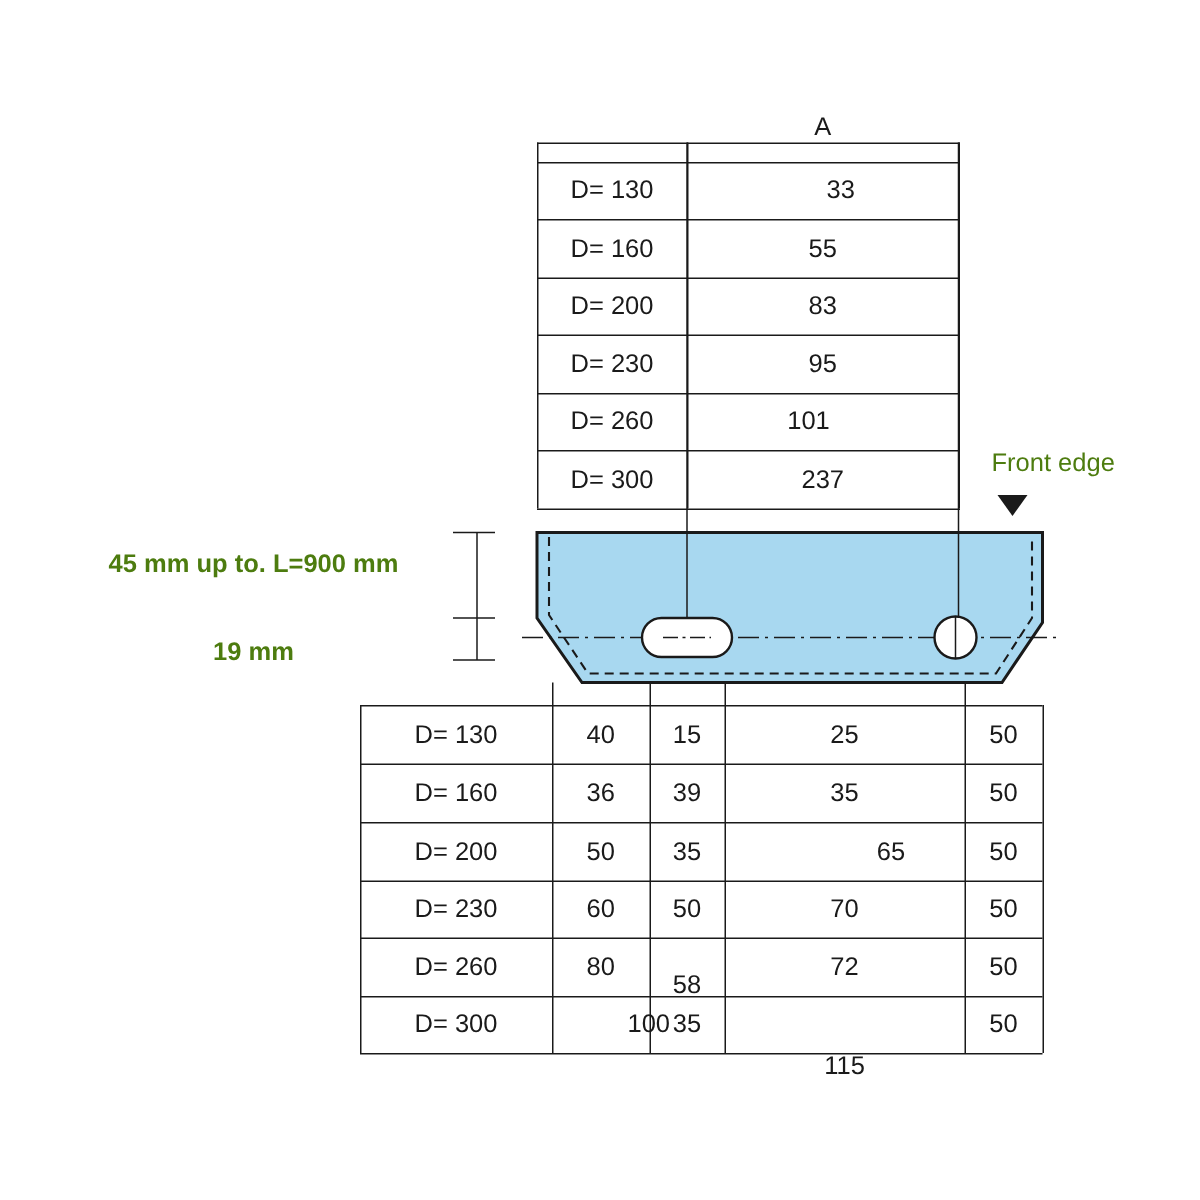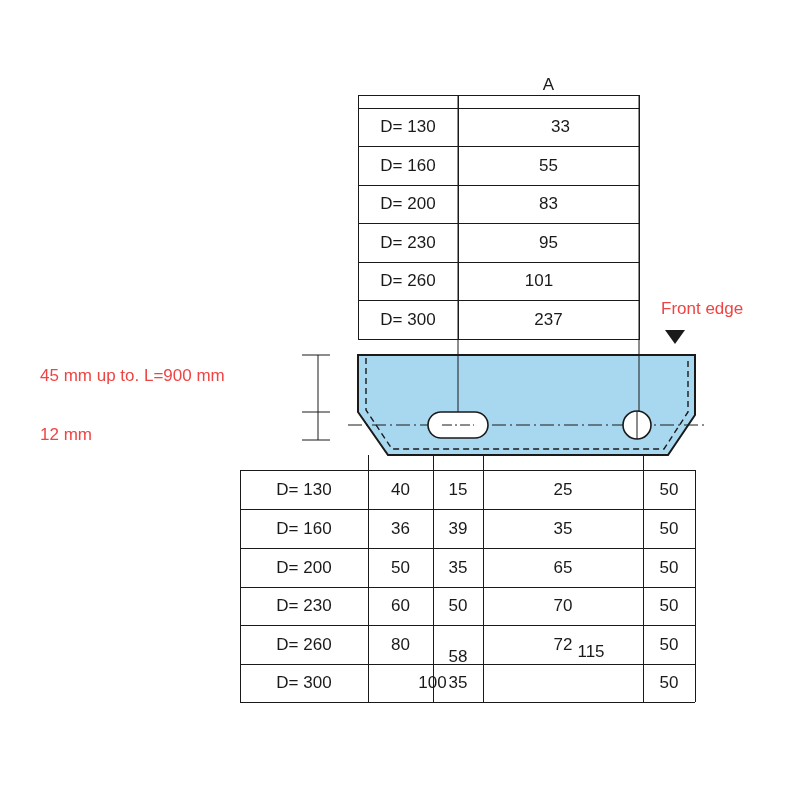--- a/index.html
+++ b/index.html
@@ -36,24 +36,25 @@
     position: absolute;
     background: #1a1a1a;
     width: 1px;
   }
 
   
   .label {
     position: absolute;
     font-size: 17px;
     white-space: nowrap;
-    color: #ef4444;
+    color: #4d7c0f;
   }
   .label-left {
-    text-align: left;
+    text-align: center;
+    font-weight: bold;
   }
 
   
   svg.overlay {
     position: absolute;
     left: 0;
     top: 0;
     width: 800px;
     height: 800px;
     overflow: visible;
@@ -94,21 +95,21 @@
     <div class="cell-text" style="left:458px; top:223px; width:181px; height:39px;">95</div>
 
     <div class="cell-text" style="left:358px; top:262px; width:100px; height:38px;">D= 260</div>
     <div class="cell-text" style="left:458px; top:262px; width:162px; height:38px;">101</div>
 
     <div class="cell-text" style="left:358px; top:300px; width:100px; height:39px;">D= 300</div>
     <div class="cell-text" style="left:458px; top:300px; width:181px; height:39px;">237</div>
   </div>
 
   <div class="label label-left" style="left:40px; top:366px; width:258px;">45 mm up to. L=900 mm</div>
-  <div class="label label-left" style="left:40px; top:425px; width:258px;">12 mm</div>
+  <div class="label label-left" style="left:40px; top:425px; width:258px;">19 mm</div>
 
   <div class="label" style="left:661px; top:299px;">Front edge</div>
 
   <div>
     <div class="line-h" style="left:240px; top:470px; width:455px;"></div>
     <div class="line-h" style="left:240px; top:509px; width:455px;"></div>
     <div class="line-h" style="left:240px; top:548px; width:455px;"></div>
     <div class="line-h" style="left:240px; top:587px; width:455px;"></div>
     <div class="line-h" style="left:240px; top:625px; width:455px;"></div>
     <div class="line-h" style="left:240px; top:664px; width:455px;"></div>
@@ -129,39 +130,39 @@
 
     <div class="cell-text" style="left:240px; top:509px; width:128px; height:39px;">D= 160</div>
     <div class="cell-text" style="left:368px; top:509px; width:65px; height:39px;">36</div>
     <div class="cell-text" style="left:433px; top:509px; width:50px; height:39px;">39</div>
     <div class="cell-text" style="left:483px; top:509px; width:160px; height:39px;">35</div>
     <div class="cell-text" style="left:643px; top:509px; width:52px; height:39px;">50</div>
 
     <div class="cell-text" style="left:240px; top:548px; width:128px; height:39px;">D= 200</div>
     <div class="cell-text" style="left:368px; top:548px; width:65px; height:39px;">50</div>
     <div class="cell-text" style="left:433px; top:548px; width:50px; height:39px;">35</div>
-    <div class="cell-text" style="left:483px; top:548px; width:160px; height:39px;">65</div>
+    <div class="cell-text" style="left:483px; top:548px; width:160px; height:39px;padding-left:31px;">65</div>
     <div class="cell-text" style="left:643px; top:548px; width:52px; height:39px;">50</div>
 
     <div class="cell-text" style="left:240px; top:587px; width:128px; height:38px;">D= 230</div>
     <div class="cell-text" style="left:368px; top:587px; width:65px; height:38px;">60</div>
     <div class="cell-text" style="left:433px; top:587px; width:50px; height:38px;">50</div>
     <div class="cell-text" style="left:483px; top:587px; width:160px; height:38px;">70</div>
     <div class="cell-text" style="left:643px; top:587px; width:52px; height:38px;">50</div>
 
     <div class="cell-text" style="left:240px; top:625px; width:128px; height:39px;">D= 260</div>
     <div class="cell-text" style="left:368px; top:625px; width:65px; height:39px;text-align:right;">80</div>
     <div class="cell-text" style="left:433px; top:625px; width:50px; height:39px;margin-top:12px;">58</div>
     <div class="cell-text" style="left:483px; top:625px; width:160px; height:39px;">72</div>
     <div class="cell-text" style="left:643px; top:625px; width:52px; height:39px;">50</div>
 
     <div class="cell-text" style="left:240px; top:664px; width:128px; height:38px;">D= 300</div>
     <div class="cell-text" style="left:368px; top:664px; width:65px; height:38px;margin-left:32px;">100</div>
     <div class="cell-text" style="left:433px; top:664px; width:50px; height:38px;">35</div>
-    <div class="cell-text" style="left:483px; top:633px; width:160px; height:38px;margin-left:28px;">115</div>
+    <div class="cell-text" style="left:483px; top:692px; width:160px; height:38px;">115</div>
     <div class="cell-text" style="left:643px; top:664px; width:52px; height:38px;">50</div>
   </div>
 
   <svg class="overlay" viewBox="0 0 800 800">
 
     <path d="M 358 355 L 695 355 L 695 415 L 668 455 L 388 455 L 358 412 Z" fill="#a8d8f0" stroke="#1a1a1a" stroke-width="2"></path>
 
     <path d="M 366 358 L 366 410 L 392 449 L 664 449 L 688 412 L 688 358" fill="none" stroke="#1a1a1a" stroke-width="1.4" stroke-dasharray="6 4"></path>
 
     <line x1="348" y1="425" x2="705" y2="425" stroke="#1a1a1a" stroke-width="1" stroke-dasharray="14 4 2 4"></line>

